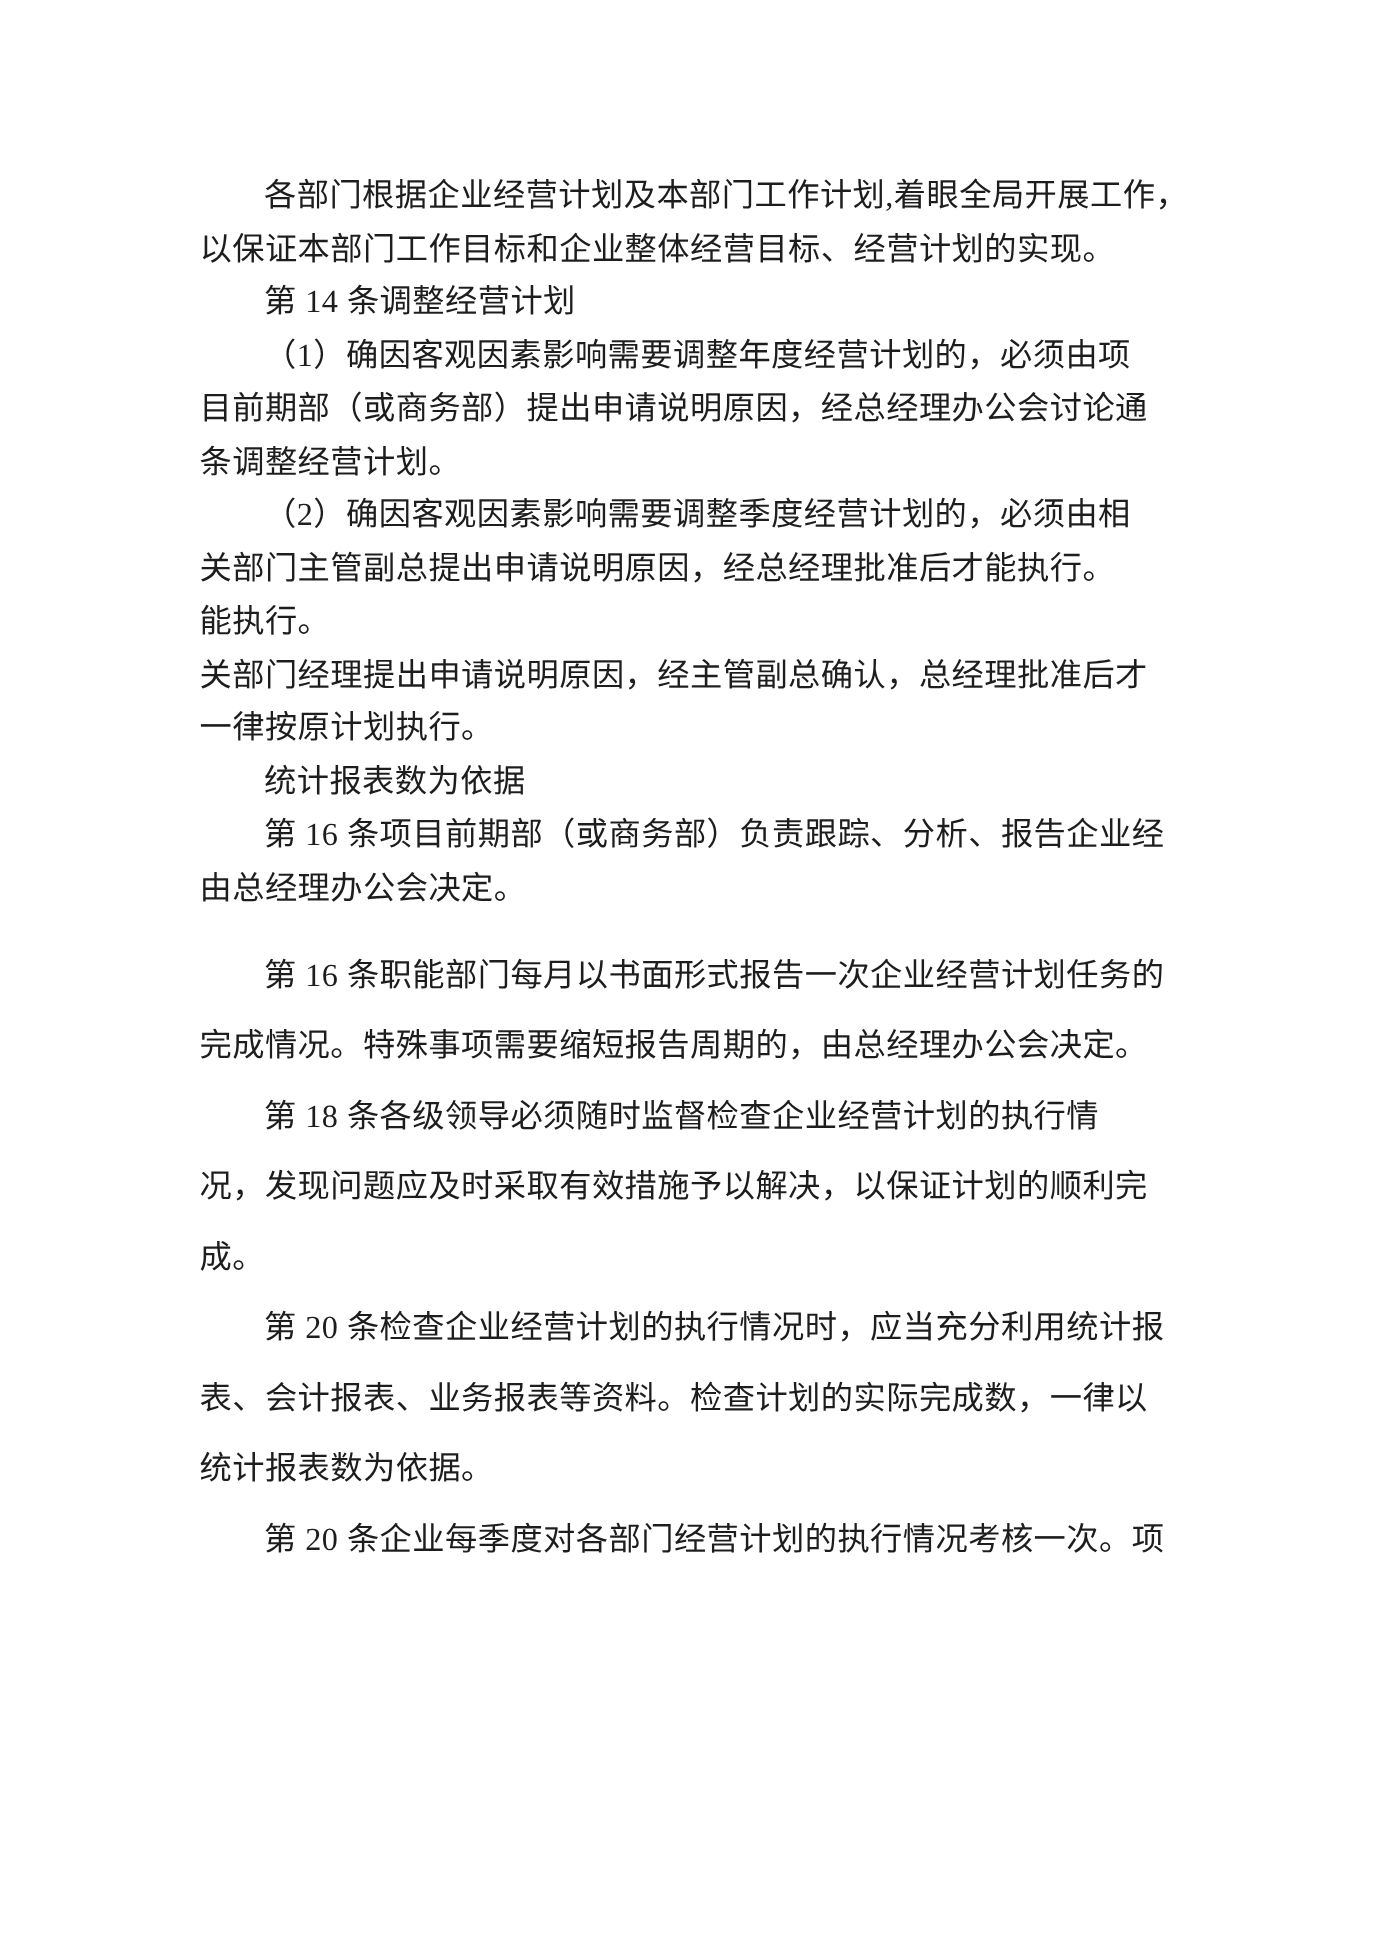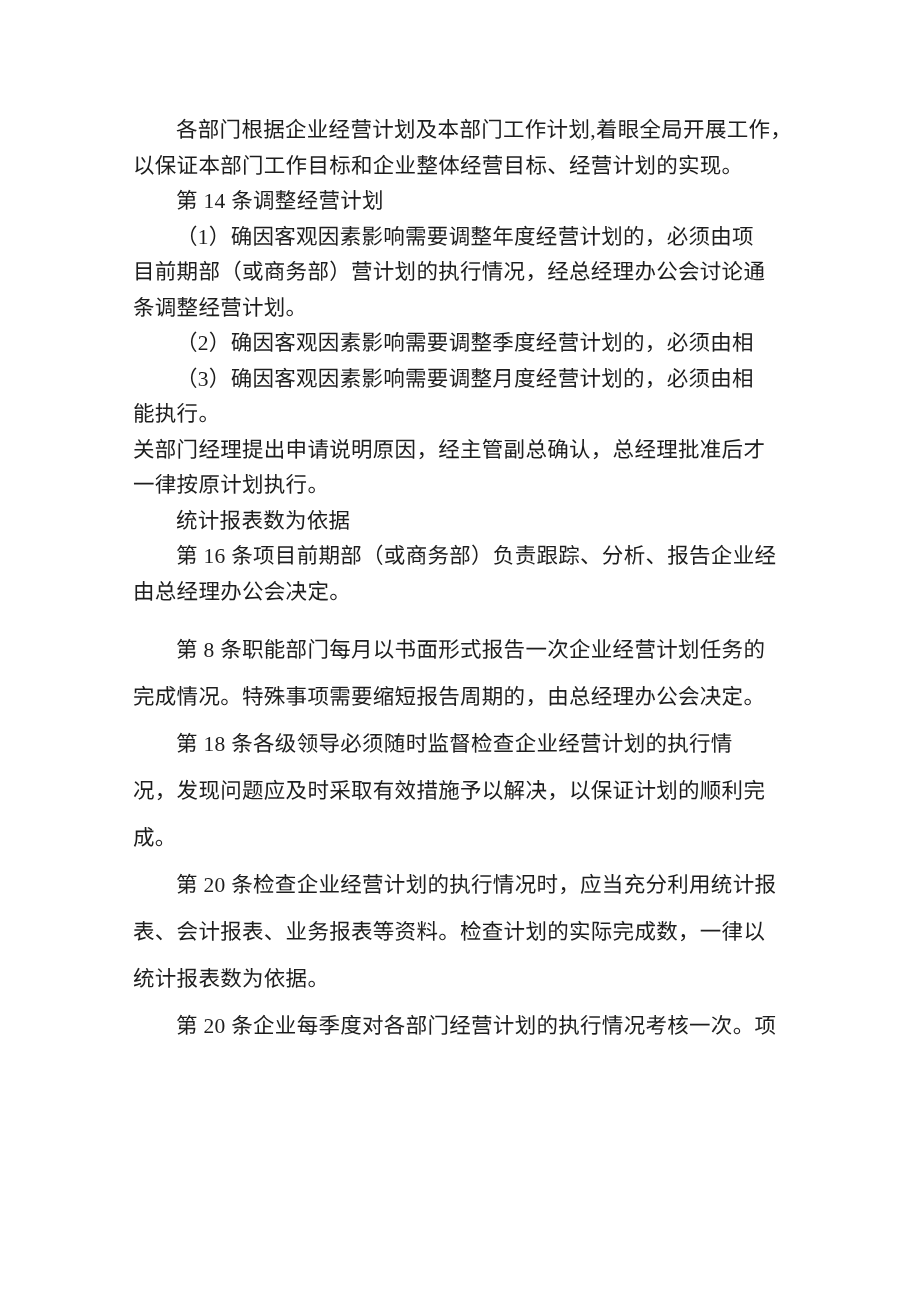--- a/index.html
+++ b/index.html
@@ -64,30 +64,30 @@
         <div class="line first">各部门根据企业经营计划及本部门工作计划,着眼全局开展工作，</div>
         <div class="line">以保证本部门工作目标和企业整体经营目标、经营计划的实现。</div>
       </div>
 
       <div class="para">
         <div class="line first">第 14 条调整经营计划</div>
       </div>
 
       <div class="para">
         <div class="line first">（1）确因客观因素影响需要调整年度经营计划的，必须由项</div>
-        <div class="line">目前期部（或商务部）营计划的执行情况，经总经理办公会讨论通</div>
+        <div class="line">目前期部（或商务部）提出申请说明原因，经总经理办公会讨论通</div>
         <div class="line">条调整经营计划。</div>
       </div>
 
       <div class="para">
         <div class="line first">（2）确因客观因素影响需要调整季度经营计划的，必须由相</div>
+        <div class="line">关部门主管副总提出申请说明原因，经总经理批准后才能执行。</div>
       </div>
 
       <div class="para">
-        <div class="line first">（3）确因客观因素影响需要调整月度经营计划的，必须由相</div>
         <div class="line">能执行。</div>
         <div class="line">关部门经理提出申请说明原因，经主管副总确认，总经理批准后才</div>
       </div>
 
       <div class="para">
         <div class="line">一律按原计划执行。</div>
       </div>
 
       <div class="para">
         <div class="line first">统计报表数为依据</div>
@@ -96,21 +96,21 @@
       <div class="para">
         <div class="line first">第 16 条项目前期部（或商务部）负责跟踪、分析、报告企业经</div>
         <div class="line">由总经理办公会决定。</div>
       </div>
 
     </div>
 
     <div class="sec-b">
 
       <div class="para">
-        <div class="line first">第 8 条职能部门每月以书面形式报告一次企业经营计划任务的</div>
+        <div class="line first">第 16 条职能部门每月以书面形式报告一次企业经营计划任务的</div>
         <div class="line">完成情况。特殊事项需要缩短报告周期的，由总经理办公会决定。</div>
       </div>
 
       <div class="para">
         <div class="line first">第 18 条各级领导必须随时监督检查企业经营计划的执行情</div>
         <div class="line">况，发现问题应及时采取有效措施予以解决，以保证计划的顺利完</div>
         <div class="line">成。</div>
       </div>
 
       <div class="para">

